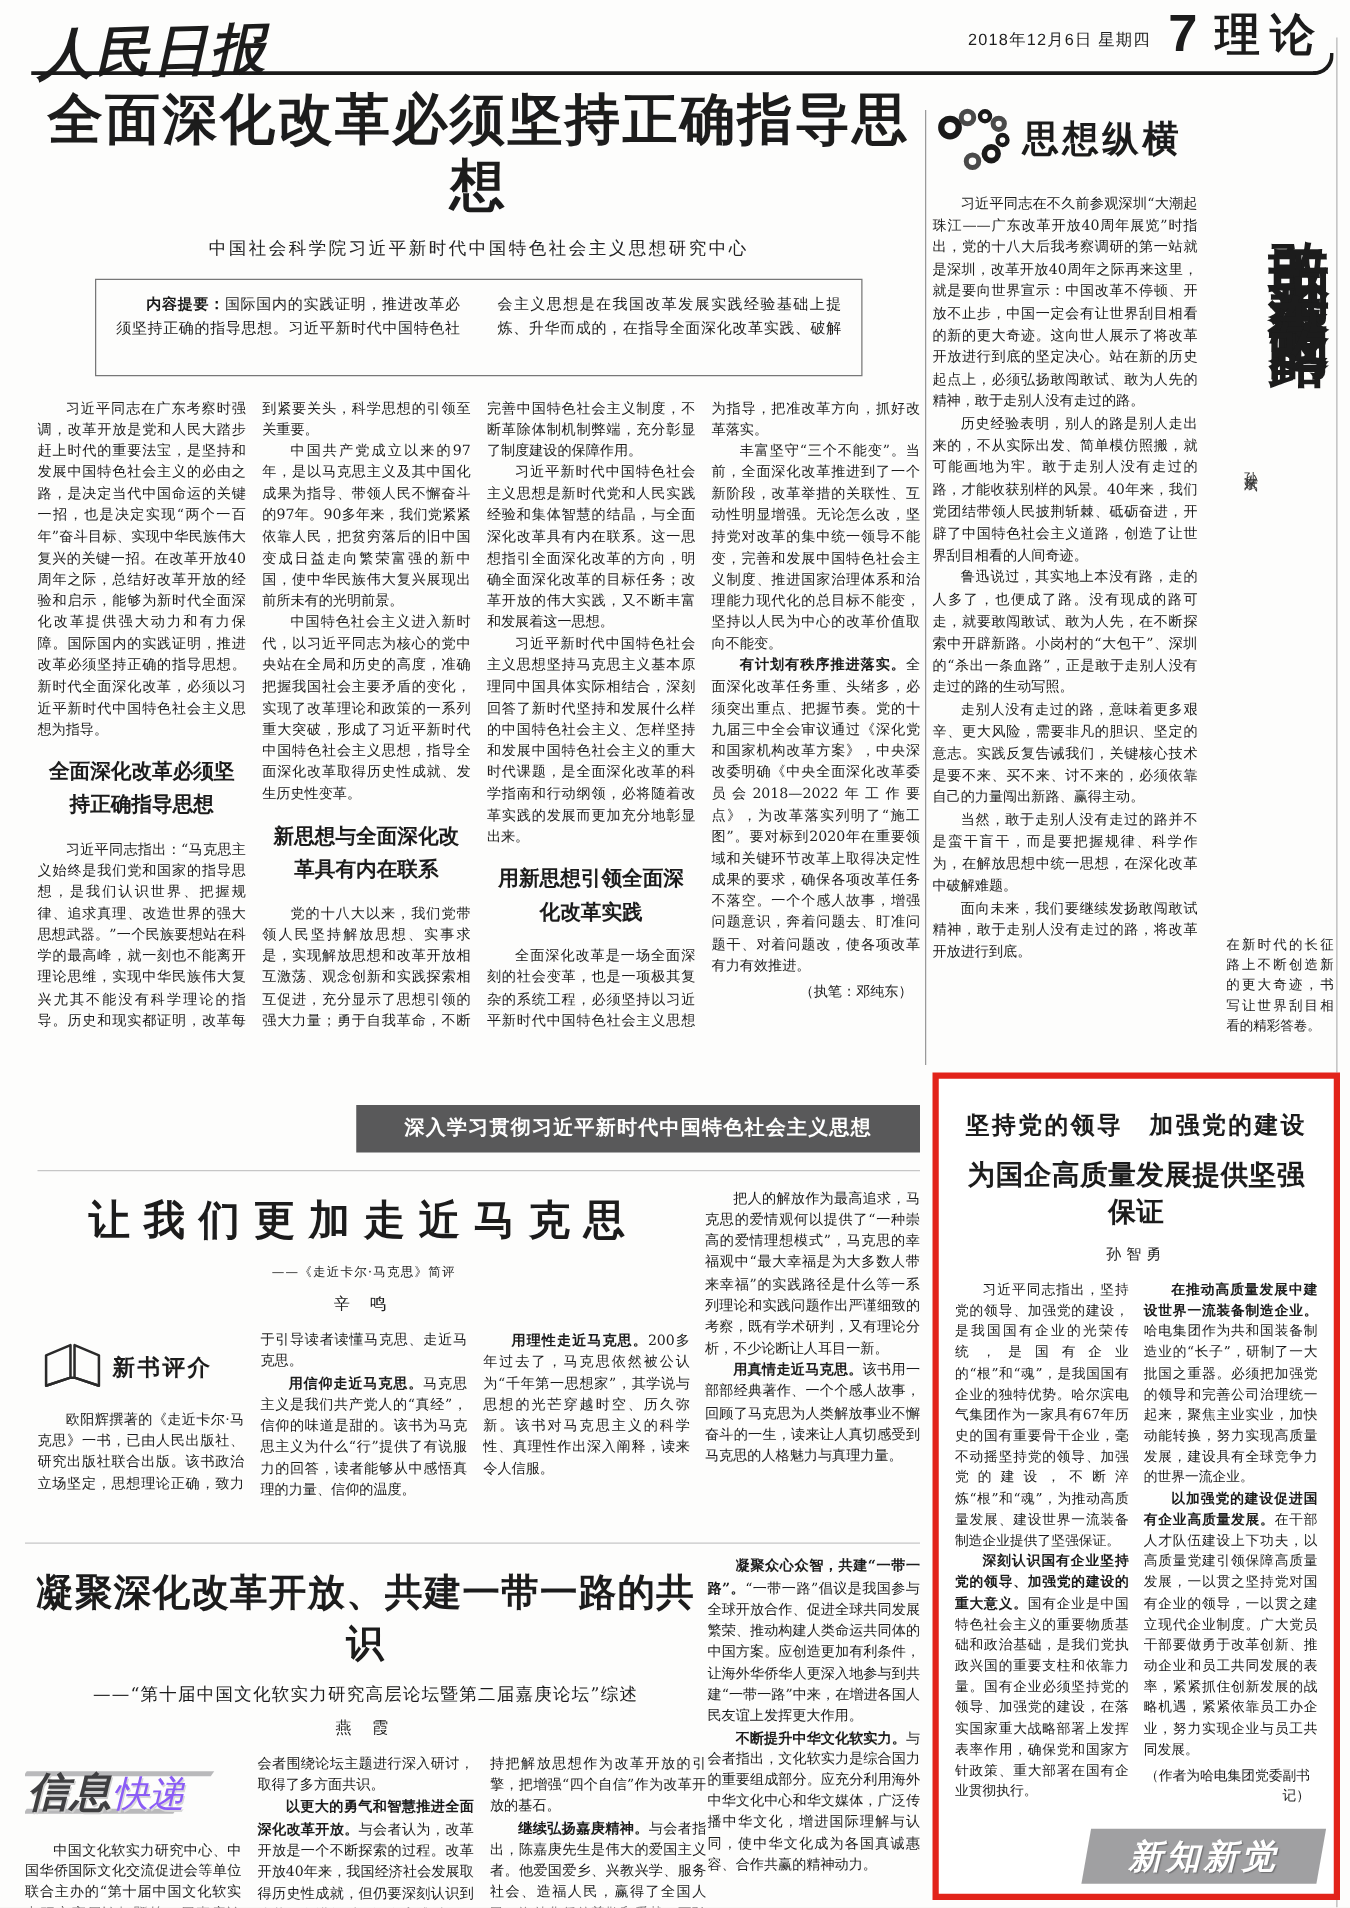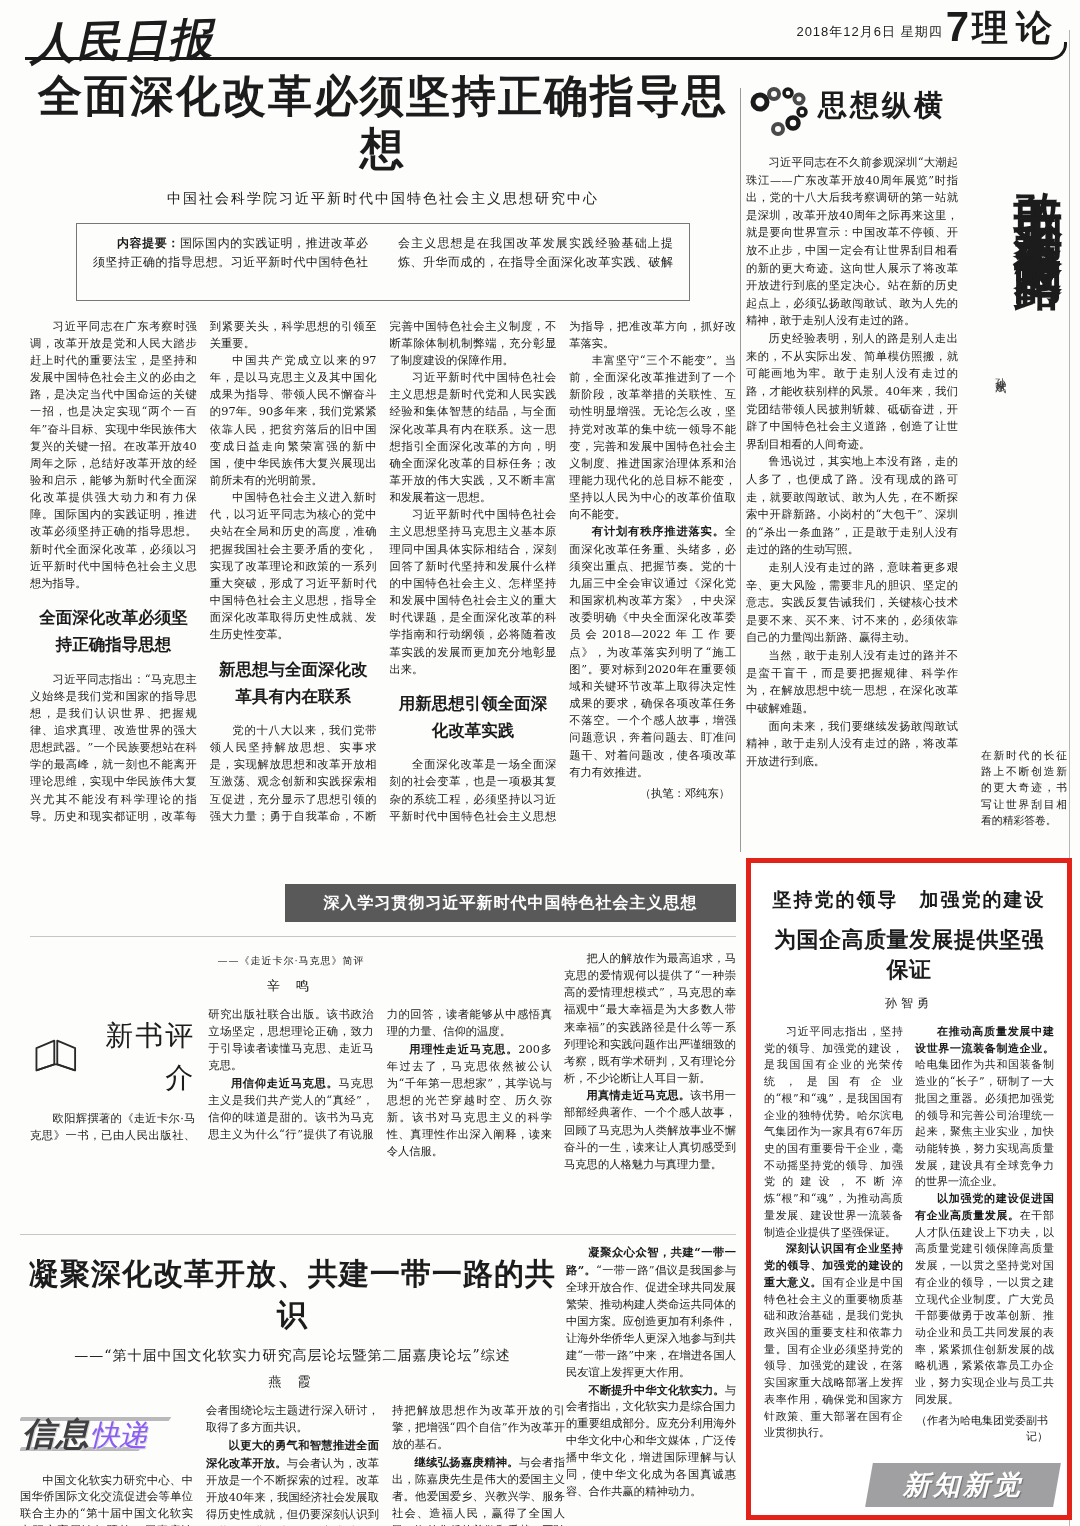--- a/index.html
+++ b/index.html
@@ -2,21 +2,21 @@
 <html><head>
 <meta charset="utf-8">
 <style>
   * { margin:0; padding:0; box-sizing:border-box; }
   body { background:#e8e8e6; font-family:"DejaVu Serif","Liberation Serif",serif; }
   #paper { position:relative; width:1080px; height:1526px; margin:0 auto; background:#fdfdfc; color:#1c1c1c; overflow:hidden; }
 
   
   .brand { position:absolute; left:30px; top:12px; font-size:44px; font-weight:bold; font-style:italic;
            font-family:"DejaVu Serif",serif; letter-spacing:2px; transform:rotate(-1.5deg); }
-  .pageinfo { position:absolute; right:20px; top:6px; display:flex; align-items:flex-end; gap:3px; }
+  .pageinfo { position:absolute; right:20px; top:6px; display:flex; align-items:flex-end; gap:14px; }
   .pi-date { font-size:13px; letter-spacing:1px; padding-bottom:7px; font-family:"Liberation Sans",sans-serif; }
   .pi-no { font-size:42px; font-weight:bold; font-family:"Liberation Sans",sans-serif; line-height:1; }
   .pi-sec { font-size:36px; font-weight:bold; font-family:"Liberation Sans",sans-serif; letter-spacing:8px; line-height:1.1; }
   .rule-top { position:absolute; left:25px; top:57px; width:1028px; border-bottom:3px solid #1a1a1a; }
   .rule-corner { position:absolute; left:1050px; top:42px; width:17px; height:18px;
                  border-right:3px solid #1a1a1a; border-bottom:3px solid #1a1a1a; border-bottom-right-radius:16px; }
   .edge-right { position:absolute; left:1069px; top:30px; bottom:0; border-right:1px solid #b5b5b5; }
   .vdiv { position:absolute; left:740px; top:88px; height:764px; border-left:1px solid #9a9a9a; }
   .rule-mid1 { position:absolute; left:30px; top:936px; width:706px; border-bottom:1px solid #c6c6c6; }
   .rule-mid2 { position:absolute; left:20px; top:1234px; width:716px; border-bottom:1px solid #c6c6c6; }
@@ -32,21 +32,21 @@
   .cols4 { margin-top:17px; height:588px; column-count:4; column-gap:13px; overflow:hidden;
            font-size:11.3px; line-height:1.52; }
   .cols4 p, .colsx p { text-indent:2em; text-align:justify; margin:0; }
   .cols4 h3 { font-family:"Liberation Sans",sans-serif; font-size:16.5px; font-weight:bold;
               text-align:center; line-height:1.65; margin:12px 6px; }
   .signoff { text-align:right !important; text-indent:0 !important; padding-right:6px; margin-top:4px !important; }
   .lead { font-weight:bold; }
 
   
   .sx { position:absolute; left:746px; top:86px; width:324px; height:766px; }
-  .sx-head { display:flex; align-items:flex-start; gap:10px; margin-left:4px; }
+  .sx-head { display:flex; align-items:center; gap:10px; margin-left:4px; }
   .sx-title { font-family:"Liberation Sans",sans-serif; font-size:29px; font-weight:bold; letter-spacing:3px; }
   .sx-row { display:flex; margin-top:16px; gap:9px; }
   .sx-text { width:212px; height:660px; overflow:hidden; font-size:11.3px; line-height:1.56; }
   .sx-text p { text-indent:2em; text-align:justify; }
   .sx-strip { width:100px; display:flex; flex-direction:column; align-items:flex-end;gap:12px; }
   .sx-strip-top { display:flex; }
   .sx-author { writing-mode:vertical-rl; text-orientation:upright; font-size:11px; color:#333;
                margin-top:215px; margin-right:4px; letter-spacing:2px; }
   .sx-vtitle { writing-mode:vertical-rl; text-orientation:upright; font-family:"Liberation Sans",sans-serif;
                font-size:49px; font-weight:bold; letter-spacing:7px; height:572px; line-height:1.15; }
@@ -64,21 +64,21 @@
                 font-size:11.3px; line-height:1.52; }
   .marx-right p, .forum-right p { text-indent:2em; text-align:justify; }
   .marx-left { width:522px; }
   .marx-left h2 { font-size:33px; font-weight:bold; text-align:center; letter-spacing:11px; margin-top:12px; }
   .marx-sub { text-align:center; font-size:10px; margin-top:12px; letter-spacing:1px; }
   .marx-author { text-align:center; font-size:13px; margin-top:9px; letter-spacing:6px; }
   .cols3 { margin-top:12px; height:178px; column-count:3; column-gap:13px; overflow:hidden;
            font-size:11.3px; line-height:1.5; }
   .cols3 p { text-indent:2em; text-align:justify; }
   .label-book { break-inside:avoid; display:flex; align-items:center; gap:6px; padding:8px 0 12px 2px; }
-  .label-book span { font-family:"Liberation Sans",sans-serif; font-size:28px; font-weight:normal; letter-spacing:2px;text-align:right; }
+  .label-book span { font-family:"Liberation Sans",sans-serif; font-size:18px; font-weight:bold; letter-spacing:2px;text-align:right; }
 
   
   .forum { position:absolute; left:20px; top:1240px; width:716px; height:286px; }
   .forum-right { position:absolute; right:0; top:4px; width:170px; height:280px; overflow:hidden;
                  font-size:11.3px; line-height:1.5; }
   .forum-left { width:545px; }
   .forum-left h2 { font-size:30px; font-weight:bold; text-align:center; letter-spacing:1px; margin-top:14px; }
   .forum-sub { text-align:center; font-size:14px; margin-top:11px; letter-spacing:1px; }
   .forum-author { text-align:center; font-size:13px; margin-top:8px; letter-spacing:6px; }
   .forum .cols3 { height:172px; }
@@ -184,20 +184,21 @@
   </aside>
 
   <div class="black-bar">深入学习贯彻习近平新时代中国特色社会主义思想</div>
 
   <section class="marx">
     <div class="marx-right">
       <p>把人的解放作为最高追求，马克思的爱情观何以提供了“一种崇高的爱情理想模式”，马克思的幸福观中“最大幸福是为大多数人带来幸福”的实践路径是什么等一系列理论和实践问题作出严谨细致的考察，既有学术研判，又有理论分析，不少论断让人耳目一新。</p>
       <p><strong class="lead">用真情走近马克思。</strong><span>该书用一部部经典著作、一个个感人故事，回顾了马克思为人类解放事业不懈奋斗的一生，读来让人真切感受到马克思的人格魅力与真理力量。</span></p>
     </div>
     <div class="marx-left">
+      <h2>让我们更加走近马克思</h2>
       <div class="marx-sub">——《走近卡尔·马克思》简评</div>
       <div class="marx-author">辛 鸣</div>
       <div class="cols3">
         <div class="label-book">
           <svg width="52" height="44" viewBox="0 0 64 52">
             <g fill="none" stroke="#2a2a2a" stroke-width="2.5" stroke-linejoin="round">
               <path d="M6 44 L6 14 L30 4 L30 36 Z"></path>
               <path d="M58 44 L58 14 L34 4 L34 36 Z"></path>
               <path d="M6 44 L30 36 L34 36 L58 44"></path>
             </g>

